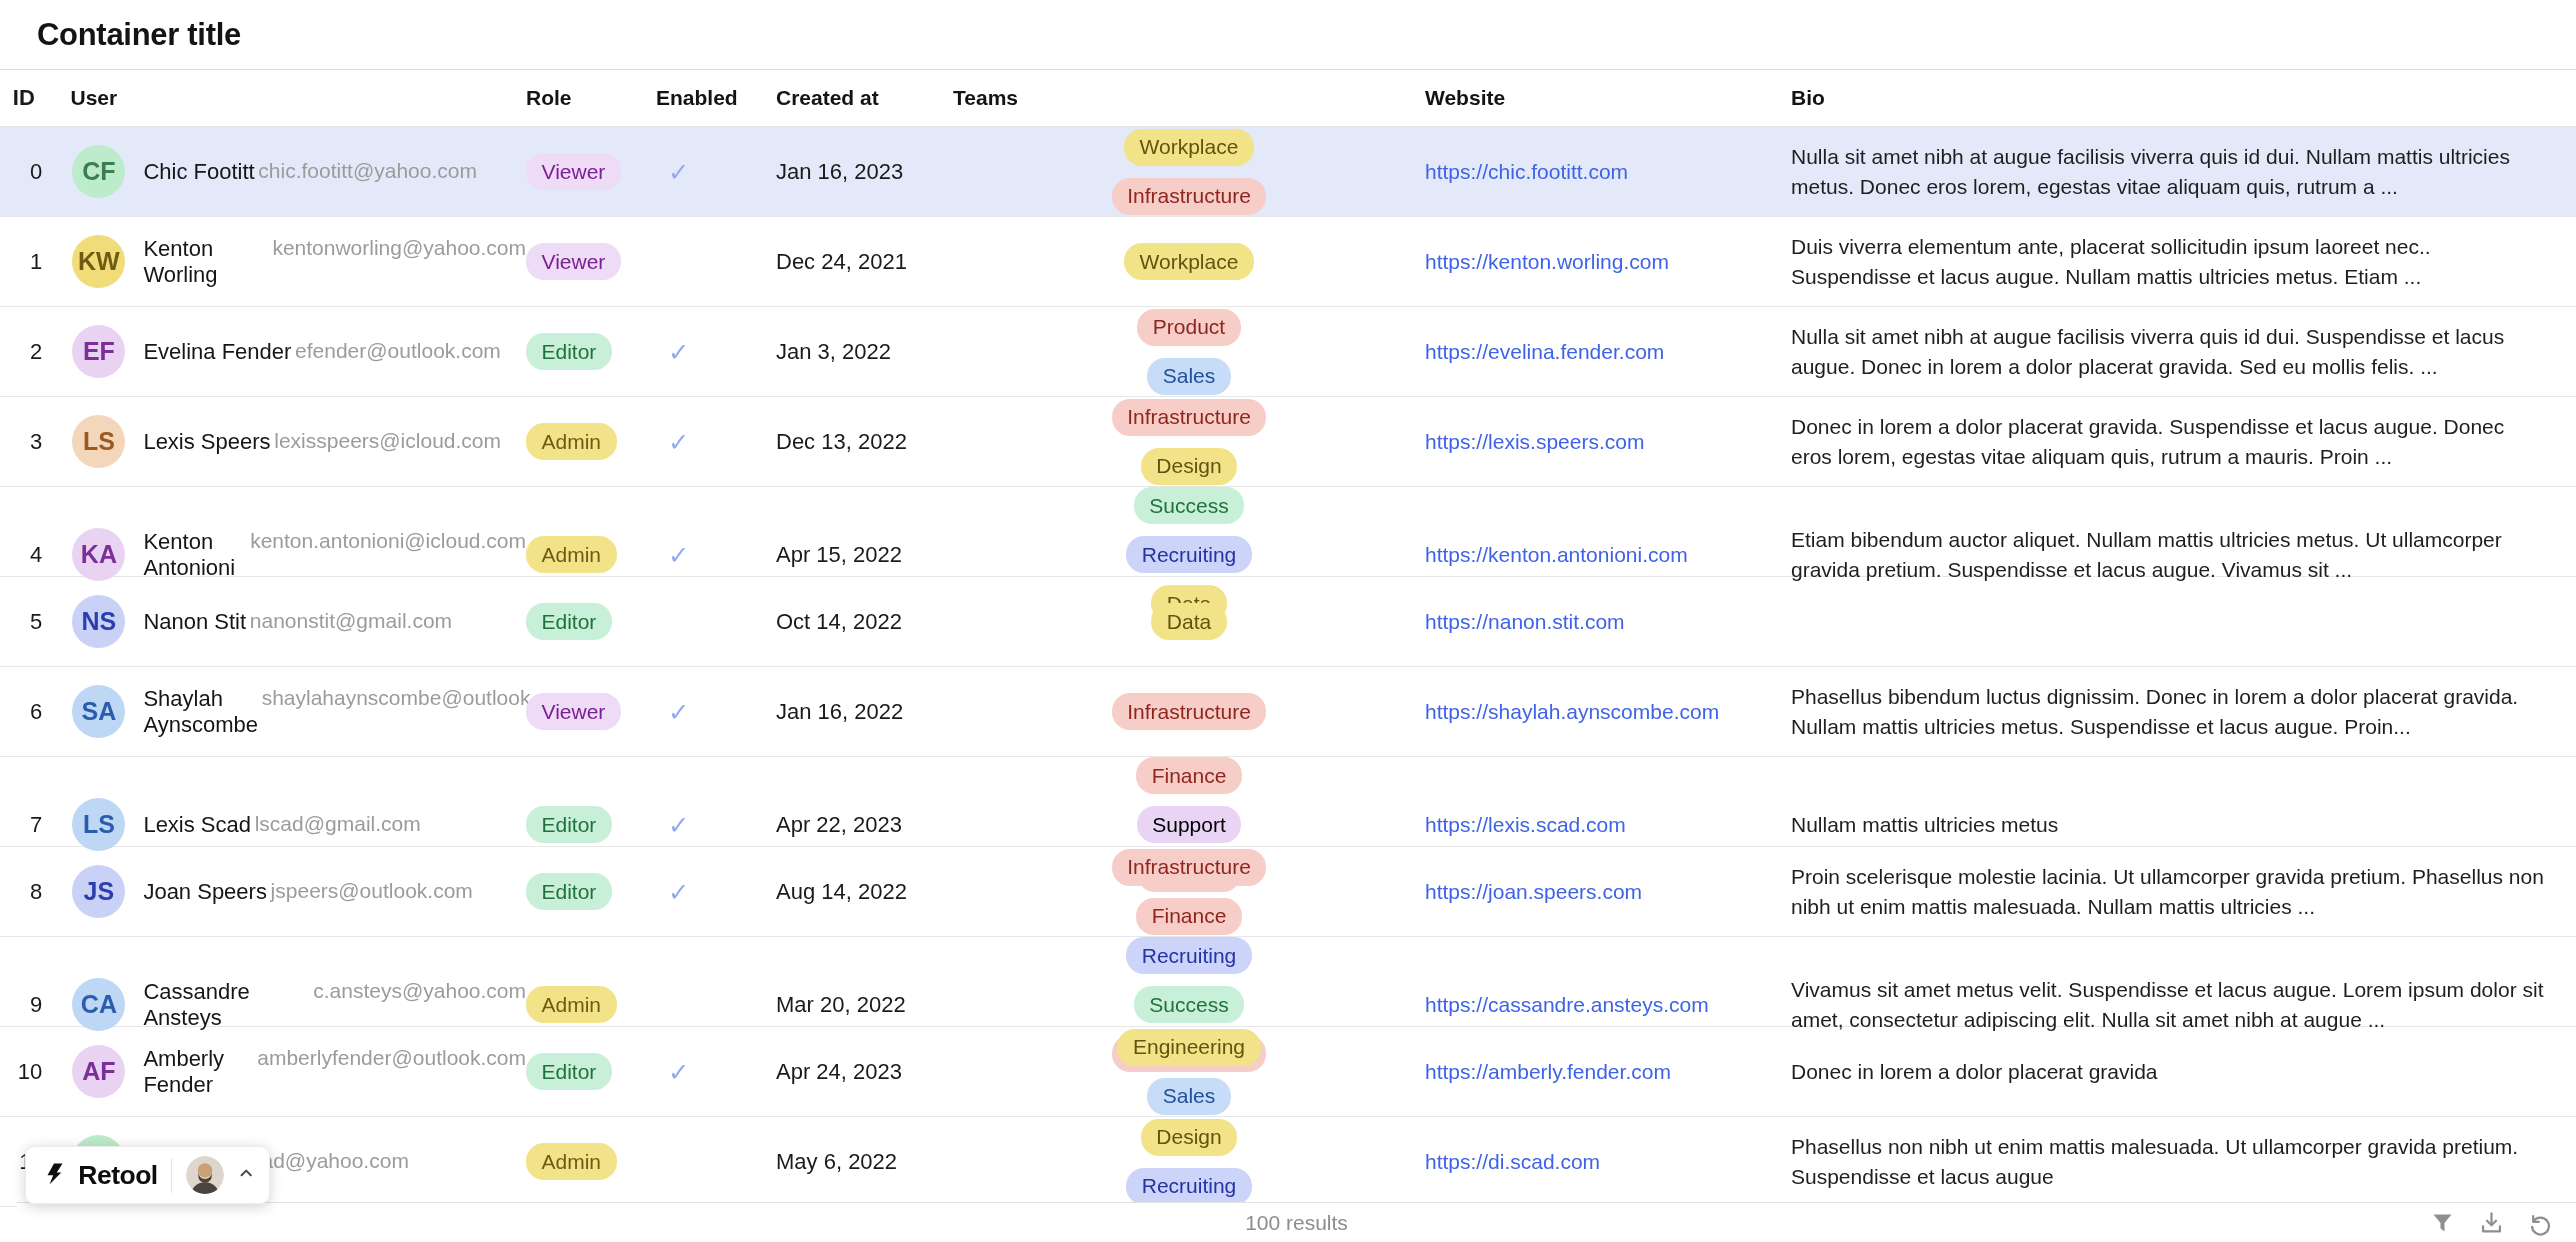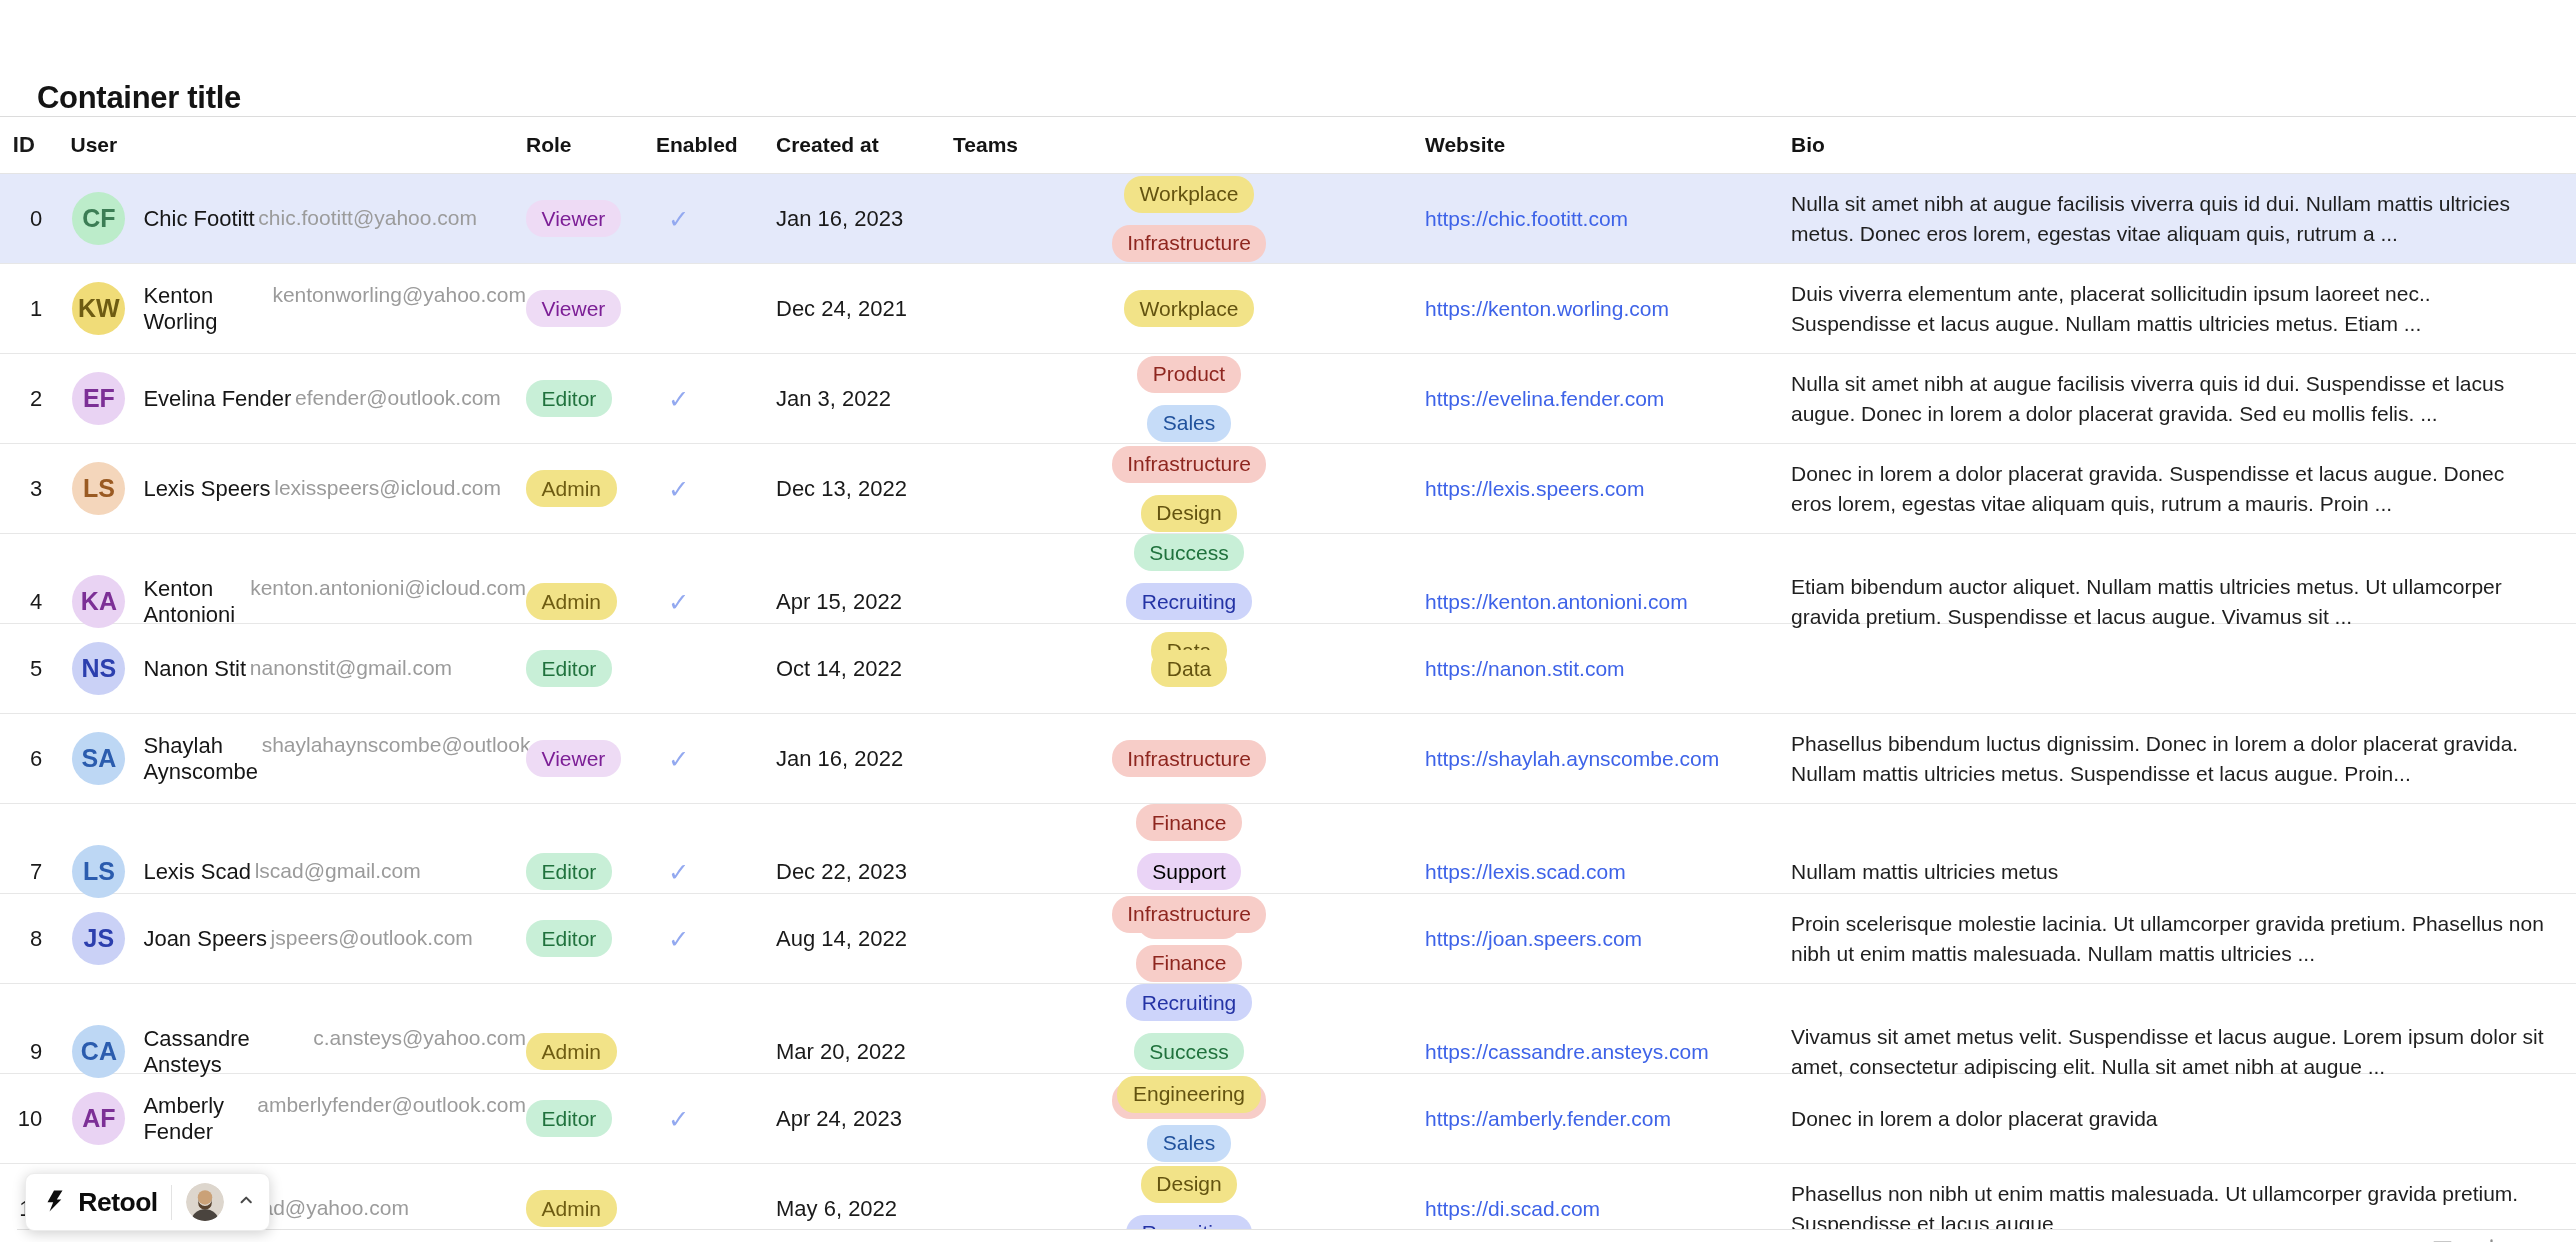--- a/index.html
+++ b/index.html
@@ -1,21 +1,21 @@
 <!DOCTYPE html>
 <html style="font-size:14.6px"><head>
 <meta charset="utf-8">
 <style>
   * { margin:0; padding:0; box-sizing:border-box; }
   html,body { width:2576px; height:1242px; overflow:hidden; background:#ffffff;
     font-family:"Liberation Sans","DejaVu Sans",sans-serif; }
   .app { position:relative; width:2576px; height:1242px; background:#fff; }
 
-  .title-bar { height:90px; display:flex; align-items:flex-end; padding-left:37px;
-    border-bottom:0.9px solid #dcdcdc;margin-top:27px; }
+  .title-bar { height:70px; display:flex; align-items:center; padding-left:37px;
+    border-bottom:0.9px solid #dcdcdc; }
   .page-title { font-size:31px; font-weight:bold; color:#141414; letter-spacing:-0.3px; }
 
   .grid-row { display:grid;
     grid-template-columns:55px 471px 130px 120px 177px 472px 366px 785px; }
 
   .thead { height:57px; border-bottom:0.9px solid #e4e4e4; align-items:center; }
   .th { font-size:21px; font-weight:bold; color:#141414; }
   .th.c-id { padding-left:12.8px; }
   .th.c-user { padding-left:15.5px; }
 
@@ -260,21 +260,21 @@
           <span class="name">Lexis Scad</span>
           <span class="email">lscad@gmail.com</span>
         </span>
       </div>
       <div class="cell c-role">
         <span class="pill" style="background: rgb(200, 239, 215); color: rgb(32, 114, 61);">Editor</span>
       </div>
       <div class="cell c-enabled">
         <span class="check">✓</span>
       </div>
-      <div class="cell c-created">Dec 22, 2023</div>
+      <div class="cell c-created">Apr 22, 2023</div>
       <div class="cell c-teams">
           <span class="pill" style="background: rgb(247, 205, 200); color: rgb(142, 38, 31);">Finance</span>
           <span class="pill" style="background: rgb(234, 212, 246); color: #000000;">Support</span>
           <span class="pill" style="background: rgb(247, 205, 200); color: rgb(142, 38, 31);">Product</span>
         </div>
       <div class="cell c-website">
         <a class="link" href="#">https://lexis.scad.com</a>
       </div>
       <div class="cell c-bio">Nullam mattis ultricies metus</div>
     </div>

